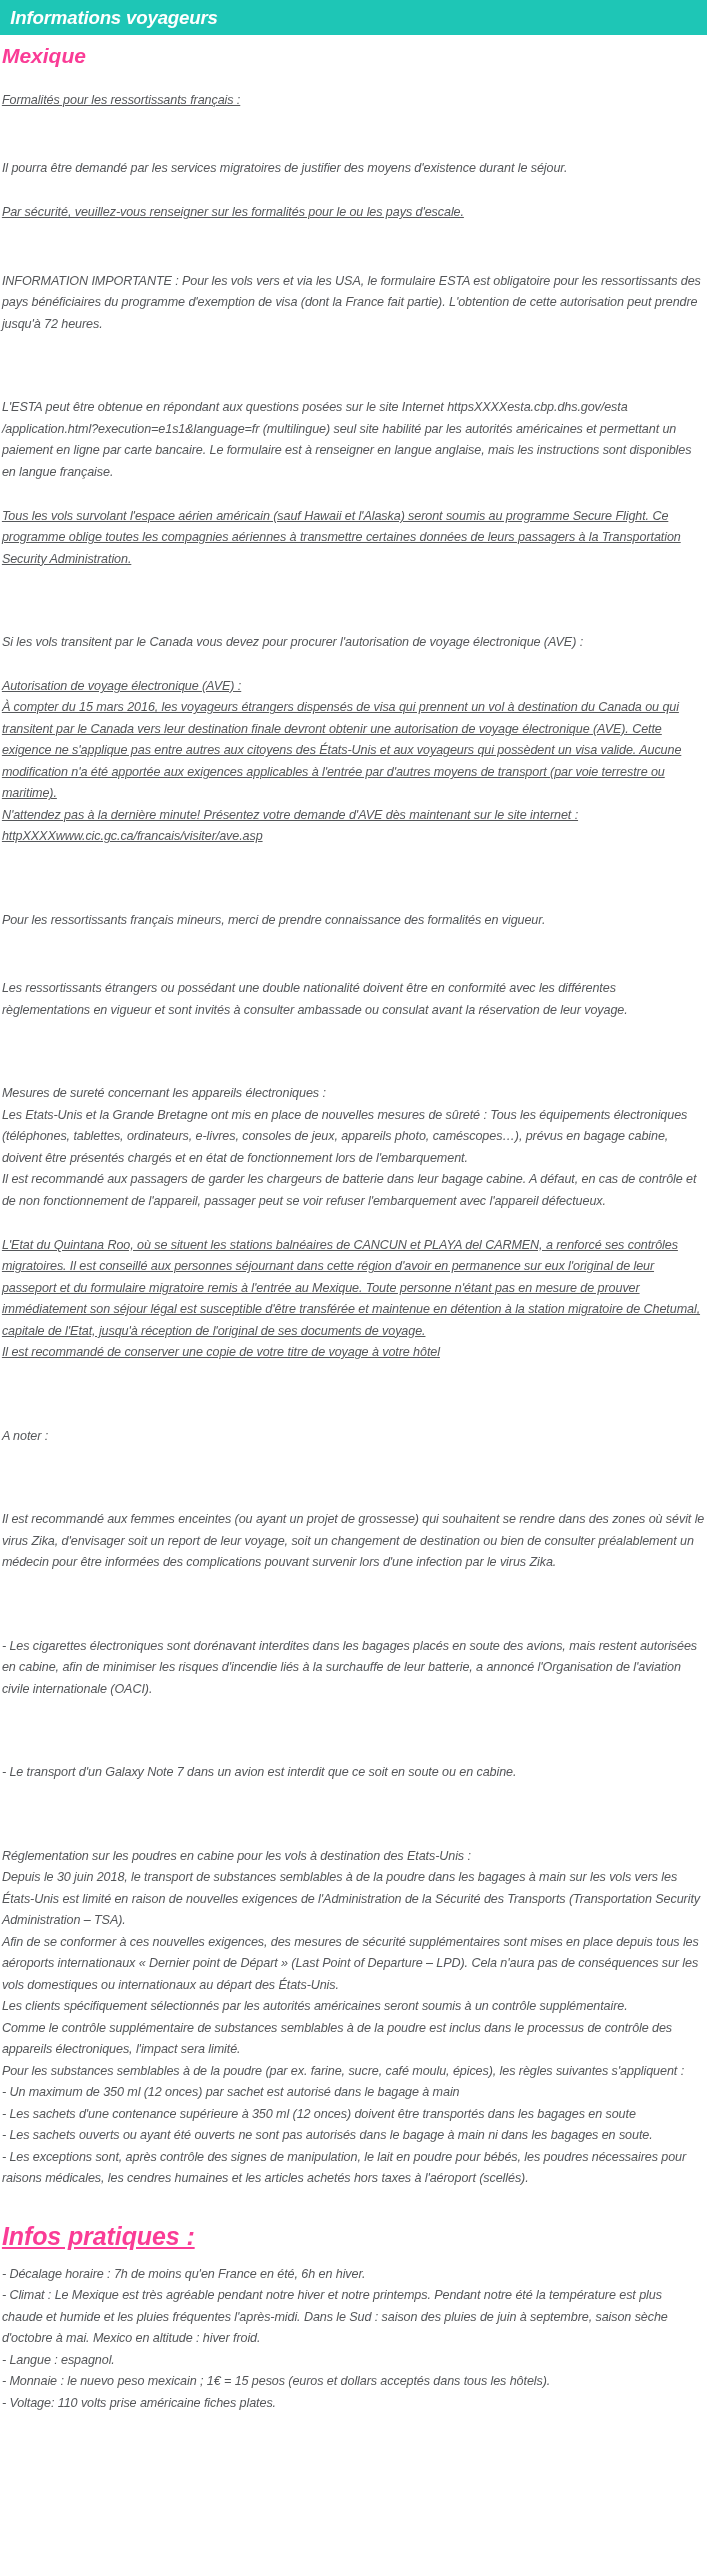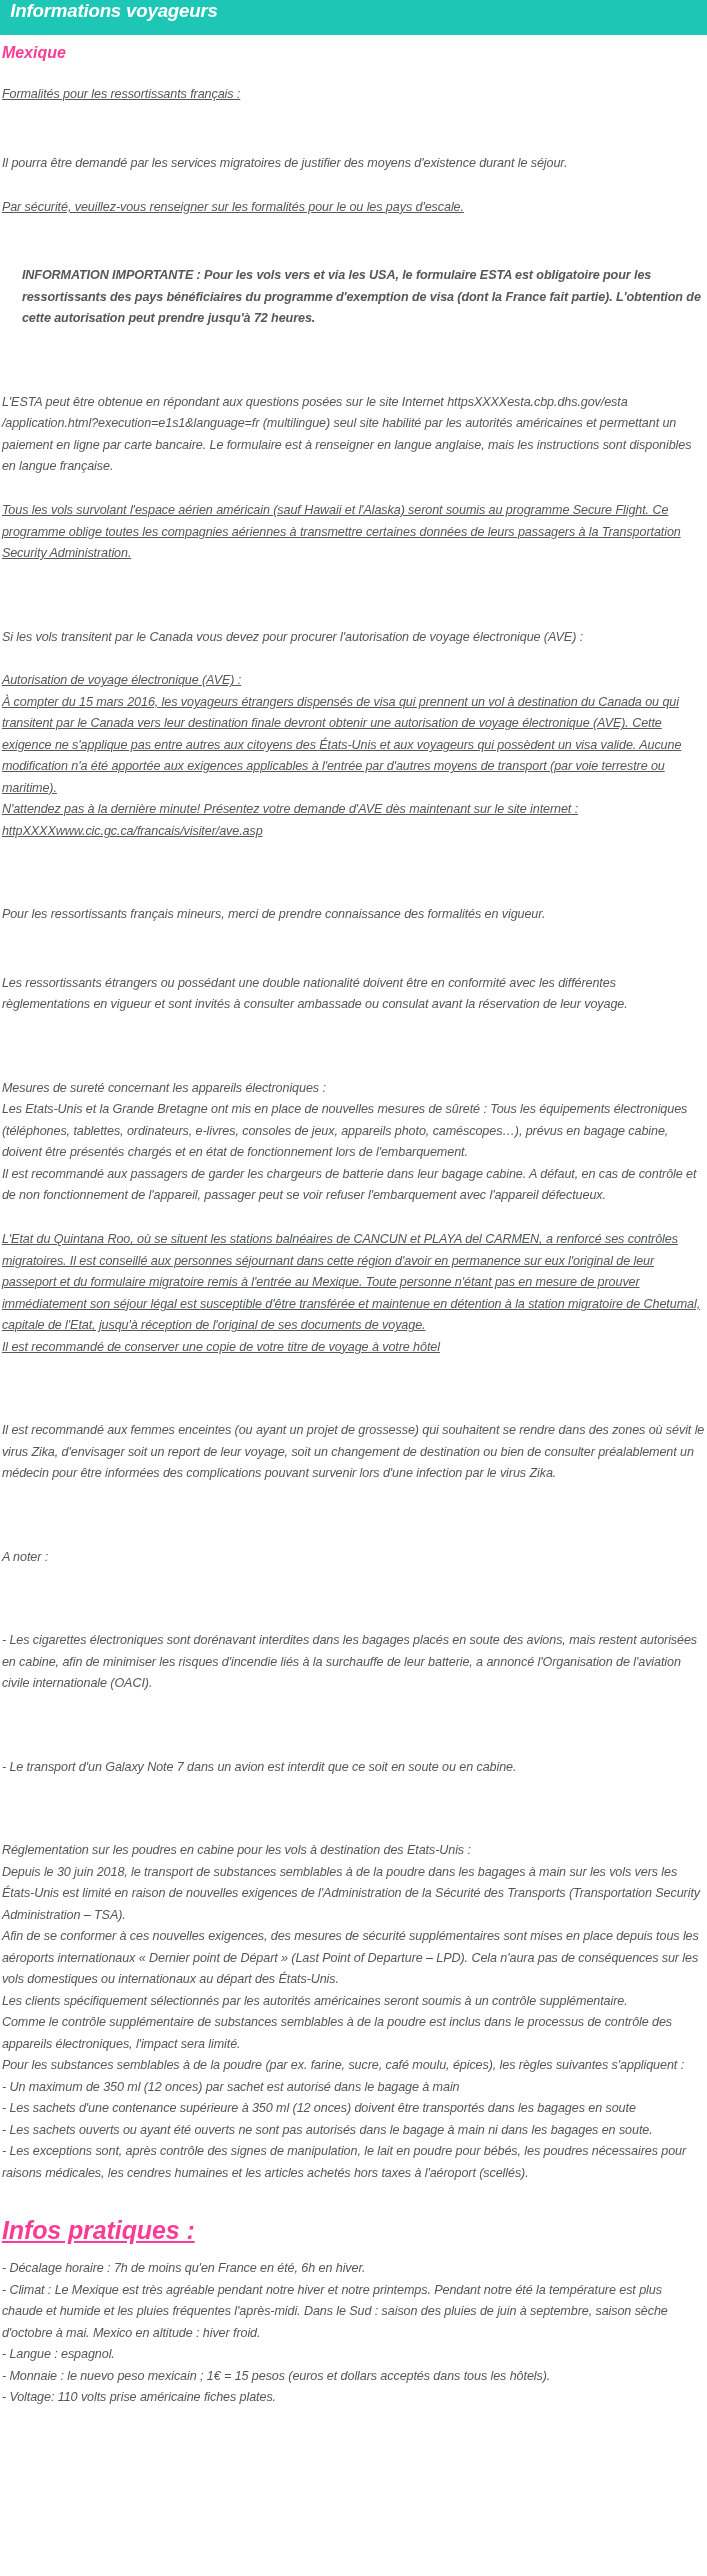--- a/index.html
+++ b/index.html
@@ -7,49 +7,49 @@
     width: 708px;
     min-height: 2576px;
     font-family: "Liberation Sans", sans-serif;
     font-style: italic;
     color: var(--body-text, #55575A);
   }
   .header-bar {
     background: var(--teal, #1EC6B6);
     height: 35px;
     display: flex;
-    align-items: flex-start;
+    align-items: center;
     padding-left: 10.3px;
     box-sizing: border-box;
   }
   .header-title {
     color: #ffffff;
     font-weight: bold;
     font-size: 18.7px;
     letter-spacing: -0.2px;
   }
   .country-title {
     color: var(--pink, #FA3C96);
     font-weight: bold;
-    font-size: 16px;
+    font-size: 21px;
     margin: 9.3px 0 0 1.9px;
     line-height: 1.1;
   }
   .content {
     padding: 0 2.8px 28px 1.9px;
     font-size: 12.6px;
     line-height: 21.5px;
     letter-spacing: -0.1px;
   }
   .para { margin: 22.4px 0 0 0; }
   .para.g0 { margin-top: 0; }
   .para.g1 { margin-top: 22.4px; text-decoration: underline; }
   .para.g2 { margin-top: 47px; }
   .para.g3 { margin-top: 62px; }
-  .para.bold { font-weight: bold; margin-left: 20px; }
+  .para.bold { font-weight: normal; }
   .para.pink-heading {
     color: var(--pink, #FA3C96);
     font-weight: bold;
     font-size: 25px;
     line-height: 1.15;
     margin-top: 32px;
     margin-bottom: 13px;
   }
 </style>
 </head>
@@ -67,21 +67,21 @@
     <p class="para g1">Par sécurité, veuillez-vous renseigner sur les formalités pour le ou les pays d'escale.</p>
     <p class="para g2 bold">INFORMATION IMPORTANTE : Pour les vols vers et via les USA, le formulaire ESTA est obligatoire pour les ressortissants des pays bénéficiaires du programme d'exemption de visa (dont la France fait partie). L'obtention de cette autorisation peut prendre jusqu'à 72 heures.</p>
     <p class="para g3">L'ESTA peut être obtenue en répondant aux questions posées sur le site Internet httpsXXXXesta.cbp.dhs.gov/esta /application.html?execution=e1s1&amp;language=fr (multilingue) seul site habilité par les autorités américaines et permettant un paiement en ligne par carte bancaire. Le formulaire est à renseigner en langue anglaise, mais les instructions sont disponibles en langue française.</p>
     <p class="para g1">Tous les vols survolant l'espace aérien américain (sauf Hawaii et l'Alaska) seront soumis au programme Secure Flight. Ce programme oblige toutes les compagnies aériennes à transmettre certaines données de leurs passagers à la Transportation Security Administration.</p>
     <p class="para g3">Si les vols transitent par le Canada vous devez pour procurer l'autorisation de voyage électronique (AVE) :</p>
     <p class="para g1">Autorisation de voyage électronique (AVE) :<br>À compter du 15 mars 2016, les voyageurs étrangers dispensés de visa qui prennent un vol à destination du Canada ou qui transitent par le Canada vers leur destination finale devront obtenir une autorisation de voyage électronique (AVE). Cette exigence ne s'applique pas entre autres aux citoyens des États-Unis et aux voyageurs qui possèdent un visa valide. Aucune modification n'a été apportée aux exigences applicables à l'entrée par d'autres moyens de transport (par voie terrestre ou maritime).<br>N'attendez pas à la dernière minute! Présentez votre demande d'AVE dès maintenant sur le site internet :<br>httpXXXXwww.cic.gc.ca/francais/visiter/ave.asp</p>
     <p class="para g3">Pour les ressortissants français mineurs, merci de prendre connaissance des formalités en vigueur.</p>
     <p class="para g2">Les ressortissants étrangers ou possédant une double nationalité doivent être en conformité avec les différentes règlementations en vigueur et sont invités à consulter ambassade ou consulat avant la réservation de leur voyage.</p>
     <p class="para g3">Mesures de sureté concernant les appareils électroniques :<br>Les Etats-Unis et la Grande Bretagne ont mis en place de nouvelles mesures de sûreté : Tous les équipements électroniques (téléphones, tablettes, ordinateurs, e-livres, consoles de jeux, appareils photo, caméscopes…), prévus en bagage cabine, doivent être présentés chargés et en état de fonctionnement lors de l'embarquement.<br>Il est recommandé aux passagers de garder les chargeurs de batterie dans leur bagage cabine. A défaut, en cas de contrôle et de non fonctionnement de l'appareil, passager peut se voir refuser l'embarquement avec l'appareil défectueux.</p>
     <p class="para g1">L'Etat du Quintana Roo, où se situent les stations balnéaires de CANCUN et PLAYA del CARMEN, a renforcé ses contrôles migratoires. Il est conseillé aux personnes séjournant dans cette région d'avoir en permanence sur eux l'original de leur passeport et du formulaire migratoire remis à l'entrée au Mexique. Toute personne n'étant pas en mesure de prouver immédiatement son séjour légal est susceptible d'être transférée et maintenue en détention à la station migratoire de Chetumal, capitale de l'Etat, jusqu'à réception de l'original de ses documents de voyage.<br>Il est recommandé de conserver une copie de votre titre de voyage à votre hôtel</p>
+    <p class="para g3">A noter :</p>
     <p class="para g3">Il est recommandé aux femmes enceintes (ou ayant un projet de grossesse) qui souhaitent se rendre dans des zones où sévit le virus Zika, d'envisager soit un report de leur voyage, soit un changement de destination ou bien de consulter préalablement un médecin pour être informées des complications pouvant survenir lors d'une infection par le virus Zika.</p>
-    <p class="para g3">A noter :</p>
     <p class="para g3">- Les cigarettes électroniques sont dorénavant interdites dans les bagages placés en soute des avions, mais restent autorisées en cabine, afin de minimiser les risques d'incendie liés à la surchauffe de leur batterie, a annoncé l'Organisation de l'aviation civile internationale (OACI).</p>
     <p class="para g3">- Le transport d'un Galaxy Note 7 dans un avion est interdit que ce soit en soute ou en cabine.</p>
     <p class="para g3">Réglementation sur les poudres en cabine pour les vols à destination des Etats-Unis :<br>Depuis le 30 juin 2018, le transport de substances semblables à de la poudre dans les bagages à main sur les vols vers les États-Unis est limité en raison de nouvelles exigences de l'Administration de la Sécurité des Transports (Transportation Security Administration – TSA).<br>Afin de se conformer à ces nouvelles exigences, des mesures de sécurité supplémentaires sont mises en place depuis tous les aéroports internationaux « Dernier point de Départ » (Last Point of Departure – LPD). Cela n'aura pas de conséquences sur les vols domestiques ou internationaux au départ des États-Unis.<br>Les clients spécifiquement sélectionnés par les autorités américaines seront soumis à un contrôle supplémentaire.<br>Comme le contrôle supplémentaire de substances semblables à de la poudre est inclus dans le processus de contrôle des appareils électroniques, l'impact sera limité.<br>Pour les substances semblables à de la poudre (par ex. farine, sucre, café moulu, épices), les règles suivantes s'appliquent :<br>- Un maximum de 350 ml (12 onces) par sachet est autorisé dans le bagage à main<br>- Les sachets d'une contenance supérieure à 350 ml (12 onces) doivent être transportés dans les bagages en soute<br>- Les sachets ouverts ou ayant été ouverts ne sont pas autorisés dans le bagage à main ni dans les bagages en soute.<br>- Les exceptions sont, après contrôle des signes de manipulation, le lait en poudre pour bébés, les poudres nécessaires pour raisons médicales, les cendres humaines et les articles achetés hors taxes à l'aéroport (scellés).</p>
     <p class="para g1 pink-heading">Infos pratiques :</p>
     <p class="para g0">- Décalage horaire : 7h de moins qu'en France en été, 6h en hiver.<br>- Climat : Le Mexique est très agréable pendant notre hiver et notre printemps. Pendant notre été la température est plus chaude et humide et les pluies fréquentes l'après-midi. Dans le Sud : saison des pluies de juin à septembre, saison sèche d'octobre à mai. Mexico en altitude : hiver froid.<br>- Langue : espagnol.<br>- Monnaie : le nuevo peso mexicain ; 1€ = 15 pesos (euros et dollars acceptés dans tous les hôtels).<br>- Voltage: 110 volts prise américaine fiches plates.</p>
   </main>
 
 
 </body></html>

